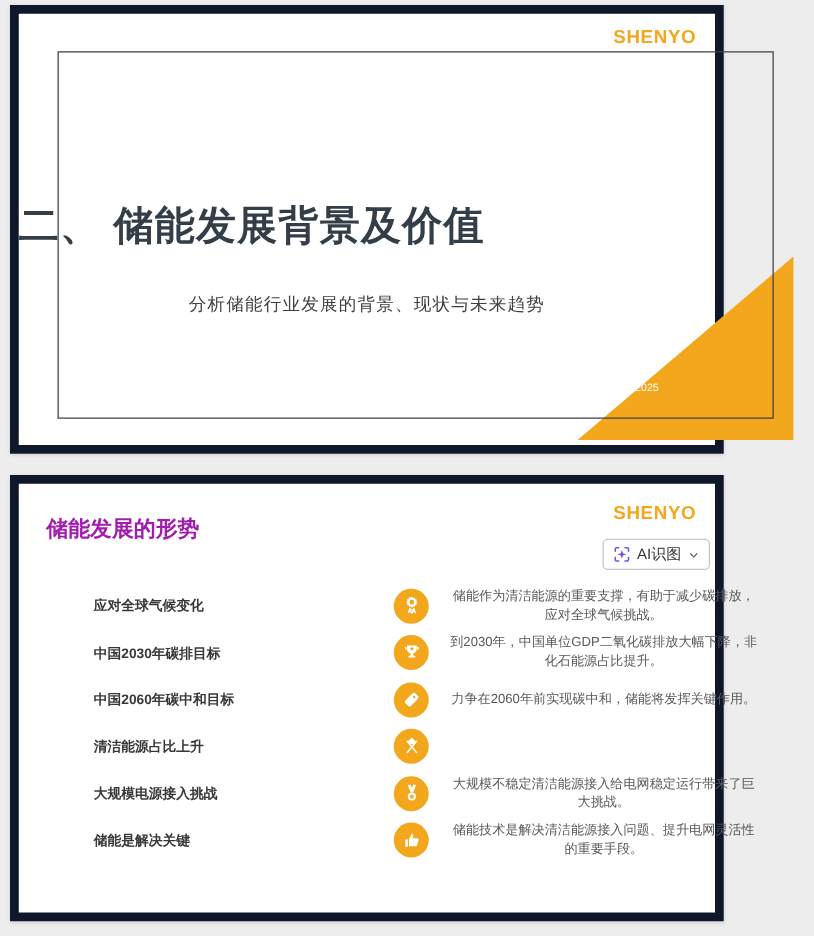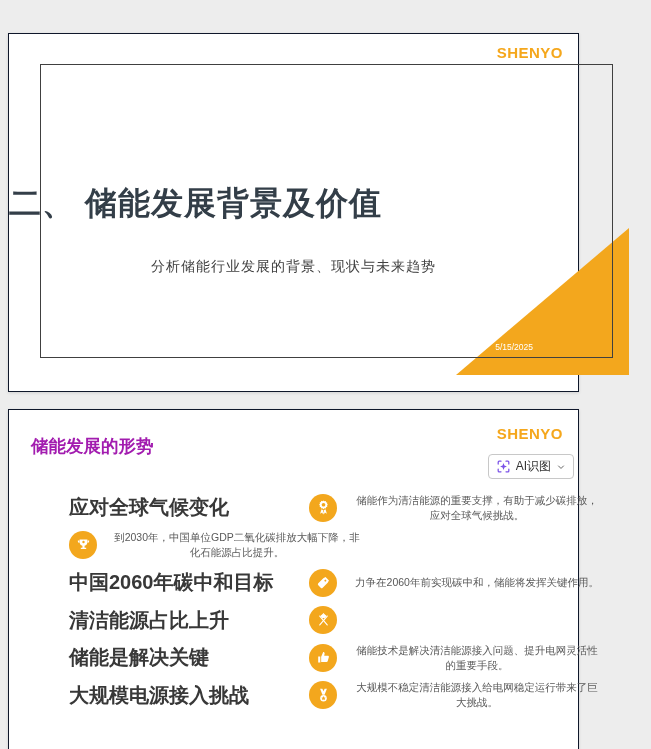--- a/index.html
+++ b/index.html
@@ -1,50 +1,50 @@
 <!DOCTYPE html>
 <html><head>
 <meta charset="utf-8">
 <style>
   * { margin:0; padding:0; box-sizing:border-box; }
   html,body { width:651px; height:749px; background:#ededed; overflow:hidden;
               font-family:"Liberation Sans","DejaVu Sans",sans-serif; }
 
   .slide { position:absolute; left:8px; width:571px; background:#fff;
-           border:1px solid #0f172a; box-shadow:0 1px 3px rgba(0,0,0,.12);margin-top:29px; }
+           border:7px solid #0f172a; box-shadow:0 1px 3px rgba(0,0,0,.12); }
   #slide1 { top:4px;  height:359px; }
   #slide2 { top:380px; height:357px; }
 
   .logo { position:absolute; right:15px; font-weight:bold; font-size:15px;
           letter-spacing:.5px; color:#f5a71c; }
   #slide1 .logo { top:10px; }
   #slide2 .logo { top:15px; }
 
   
   .frame-box { position:absolute; left:31px; top:30px; width:573px; height:294px;
                border:1.5px solid #404040; z-index:3; pointer-events:none; }
   .s1-title { position:absolute; top:148px; left:0; right:0; text-align:left;
               font-size:32px; font-weight:700; letter-spacing:1px; color:#333e48; z-index:4; }
   .s1-subtitle { position:absolute; top:224px; left:0; right:0; text-align:center;
                  font-size:14px; letter-spacing:1px; color:#404040; z-index:4; }
   .corner-triangle { position:absolute; left:447px; top:194px; width:173px; height:147px;
                      background:#f3a71d; clip-path:polygon(100% 0,100% 100%,0 100%); z-index:2; }
-  .s1-date { position:absolute; right:45px; top:308px; font-size:8.5px; color:#fff; z-index:5; }
+  .s1-date { position:absolute; right:45px; top:294px; font-size:8.5px; color:#fff; z-index:5; }
 
   
   .s2-title { position:absolute; left:22px; top:24px; font-size:17.5px;
               font-weight:700; color:#a21caf; }
   .ai-button { position:absolute; right:4px; top:44px; height:25px; padding:11px 7px;
                display:flex; align-items:center; gap:5px; background:#fff;
                border:1px solid #c8c8c8; border-radius:4px; cursor:pointer; }
   .ai-button .label { font-size:12px; color:#333; }
 
   .items { position:absolute; left:60px; top:79px; width:535px; }
   .row { display:flex; align-items:center; height:37.5px; }
-  .row .label { width:240px; font-size:20px; font-weight:700; color:#383838; }
+  .row .label { width:240px; font-size:11px; font-weight:700; color:#383838; }
   .icon-circle { width:28px; height:28px; border-radius:50%; background:#f3a71d;
                  display:flex; align-items:center; justify-content:center; flex:0 0 28px; }
   .row .desc { margin-left:16px; width:248px; font-size:10.5px; line-height:1.45;
                color:#595959;text-align:center; }
 </style>
 </head>
 <body>
 
 <div class="slide" id="slide1">
   <div class="logo">SHENYO</div>
@@ -85,20 +85,21 @@
         <svg viewBox="0 0 24 24" width="17" height="17">
           <path fill="#fff" d="M12 2l1.3 1.3 1.8-.4.6 1.7 1.7.6-.4 1.8L18.3 8 17 9.3l.4 1.8-1.7.6-.6 1.7-1.8-.4L12 14.3l-1.3-1.3-1.8.4-.6-1.7-1.7-.6.4-1.8L5.7 8 7 6.7l-.4-1.8 1.7-.6.6-1.7 1.8.4z"></path>
           <circle fill="#f3a71d" cx="12" cy="8.1" r="2.6"></circle>
           <path fill="#fff" d="M9.2 14.5l-2 6.3 2.9-1.6 1.4 2.6 1.2-5.1zM14.8 14.5l2 6.3-2.9-1.6-1.4 2.6-1.2-5.1z"></path>
         </svg>
       </div>
       <div class="desc">储能作为清洁能源的重要支撑，有助于减少碳排放，应对全球气候挑战。</div>
     </div>
 
     <div class="row">
+      <div class="label">中国2030年碳排目标</div>
       <div class="icon-circle">
         <svg viewBox="0 0 24 24" width="17" height="17">
           <path fill="#fff" d="M6.5 3.5h11V7a5.5 5.5 0 01-4 5.3V15h2.3v2h-7.6v-2h2.3v-2.7a5.5 5.5 0 01-4-5.3zM4 5h2v3.5C4.8 8.2 4 7.2 4 6zm16 0h-2v3.5c1.2-.3 2-1.3 2-2.5z"></path>
           <circle fill="#f3a71d" cx="12" cy="7" r="1.7"></circle>
         </svg>
       </div>
       <div class="desc">到2030年，中国单位GDP二氧化碳排放大幅下降，非化石能源占比提升。</div>
     </div>
 
     <div class="row">
@@ -124,35 +125,35 @@
             </g>
           <g transform="rotate(40 12 12)">
               <rect x="11.2" y="3" width="1.6" height="18" rx=".8"></rect>
               <path d="M11.2 4.2H5l2.1 2.5L5 9.2h6.2z"></path>
             </g>
         </svg>
       </div>
     </div>
 
     <div class="row">
-      <div class="label">储能是解决关键</div>
-      <div class="icon-circle">
-        <svg viewBox="0 0 24 24" width="17" height="17">
-          <path fill="#fff" d="M4.5 10.7h3v8.3h-3zM8.7 18.5v-7.7l2.9-6.5c1.1 0 2 .9 2 2l-.6 3.1h5.2c1 0 1.7 1 1.4 1.9l-1.6 5.7c-.2.8-.9 1.3-1.7 1.3h-6.2z"></path>
-        </svg>
-      </div>
-      <div class="desc">储能技术是解决清洁能源接入问题、提升电网灵活性的重要手段。</div>
-    </div>
-
-    <div class="row">
       <div class="label">大规模电源接入挑战</div>
       <div class="icon-circle">
         <svg viewBox="0 0 24 24" width="17" height="17">
           <path fill="#fff" d="M7.2 2.5h3.2l1.6 3.4 1.6-3.4h3.2l-3.3 8.6h-3z"></path>
           <circle fill="#fff" cx="12" cy="15.8" r="4.6"></circle>
           <path fill="#f3a71d" d="M12 12.8l.95 1.9 2.1.3-1.5 1.5.35 2.1L12 17.6l-1.9 1 .35-2.1-1.5-1.5 2.1-.3z"></path>
         </svg>
       </div>
       <div class="desc">大规模不稳定清洁能源接入给电网稳定运行带来了巨大挑战。</div>
     </div>
 
+    <div class="row">
+      <div class="label">储能是解决关键</div>
+      <div class="icon-circle">
+        <svg viewBox="0 0 24 24" width="17" height="17">
+          <path fill="#fff" d="M4.5 10.7h3v8.3h-3zM8.7 18.5v-7.7l2.9-6.5c1.1 0 2 .9 2 2l-.6 3.1h5.2c1 0 1.7 1 1.4 1.9l-1.6 5.7c-.2.8-.9 1.3-1.7 1.3h-6.2z"></path>
+        </svg>
+      </div>
+      <div class="desc">储能技术是解决清洁能源接入问题、提升电网灵活性的重要手段。</div>
+    </div>
+
   </div>
 </div>
 
 </body></html>

